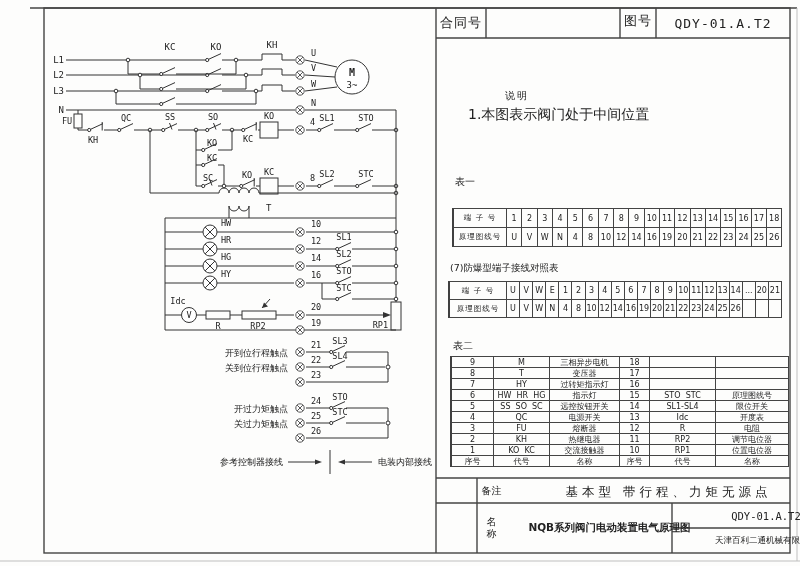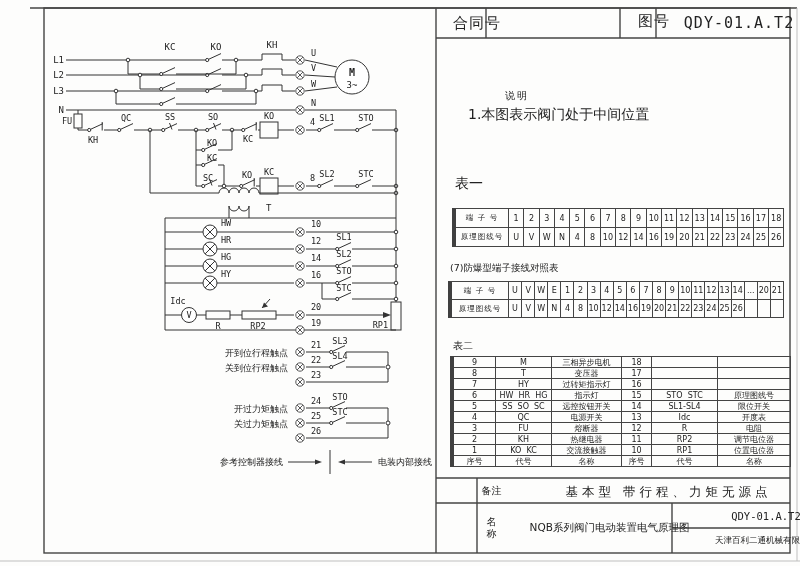--- a/index.html
+++ b/index.html
@@ -4,25 +4,25 @@
 <style>
   html,body{margin:0;padding:0;background:#fff;width:800px;height:566px;overflow:hidden;
     font-family:"DejaVu Sans","Liberation Sans",sans-serif;color:#222;}
   .page{position:relative;width:800px;height:566px;background:#fdfdfc;}
   svg text{fill:#222;}
   .m{font-family:"DejaVu Sans Mono",monospace;font-size:8.5px;}
   .m9{font-family:"DejaVu Sans Mono",monospace;font-size:9px;}
   .mb{font-family:"DejaVu Sans Mono",monospace;font-size:10px;font-weight:bold;}
   .cn{font-size:9px;}
   .abs{position:absolute;}
-  .hdr-cell{display:flex;align-items:center;justify-content:center;font-size:15px;letter-spacing:1px;margin-left:16px;}
+  .hdr-cell{display:flex;align-items:center;justify-content:center;font-size:13px;letter-spacing:1px;}
   .cap{font-size:9.5px;}
   .check{color:#2b3f9e;font-size:14px;font-weight:bold;}
   .grid{display:grid;}
-  .tw{border-top:1px solid #444;border-left:4px solid #404040;}
+  .tw{border-top:1px solid #444;border-left:2px solid #404040;}
   .c{border-right:1px solid #444;border-bottom:1px solid #444;display:flex;align-items:center;
      justify-content:center;font-size:8px;white-space:pre;overflow:hidden;}
   .rowlab{font-size:7.5px;letter-spacing:1px;}
   .t1a{grid-template-columns:53px repeat(18,15.3px);grid-auto-rows:19px;}
   .t1b{grid-template-columns:57px repeat(21,13.1px);grid-auto-rows:18px;}
   .t2{grid-template-columns:42px 56px 70px 30px 66px 73px;grid-auto-rows:11px;}
   .t2 .c{font-size:8px;}
   .ftext{display:flex;align-items:center;justify-content:center;padding-left:35px;}
 </style>
 </head>
@@ -357,21 +357,21 @@
 </svg>
 
 <div class="abs hdr-cell" style="left:436px;top:8px;width:50px;height:30px">合同号</div>
 <div class="abs hdr-cell" style="left:486px;top:8px;width:134px;height:30px"></div>
 <div class="abs hdr-cell" style="left:620px;top:8px;width:36px;height:26px">图号</div>
 <div class="abs hdr-cell" style="left:656px;top:8px;width:134px;height:30px;font-family:'DejaVu Sans Mono',monospace">QDY-01.A.T2</div>
 
 <div class="abs" style="left:505px;top:89px;font-size:10px;letter-spacing:2px">说明</div>
 <div class="abs" style="left:468px;top:106px;font-size:14px">1.本图表示阀门处于中间位置</div>
 
-<div class="abs" style="left:455px;top:175px;font-size:14px">表一</div>
+<div class="abs" style="left:455px;top:175px;font-size:10px">表一</div>
 
 <div class="abs tw" style="left:452px;top:208px">
   <div class="grid t1a">
     <div class="c rowlab">端 子 号</div>
   <div class="c">1</div>
         <div class="c">2</div>
         <div class="c">3</div>
         <div class="c">4</div>
         <div class="c">5</div>
         <div class="c">6</div>
@@ -525,17 +525,17 @@
       <div class="c">序号</div>
       <div class="c">代号</div>
       <div class="c">名称</div>
     </div>
 
 <div class="abs ftext" style="left:436px;top:478px;width:41px;height:25px;font-size:10px">备注</div>
 <div class="abs ftext" style="left:477px;top:478px;width:313px;height:29px;font-size:12.5px;letter-spacing:4px">基本型 带行程、力矩无源点</div>
 <div class="abs ftext" style="left:436px;top:503px;width:41px;height:50px;font-size:10px">
   <span style="display:inline-block;width:12px;line-height:1.2;text-align:center">名称</span>
 </div>
-<div class="abs ftext" style="left:477px;top:503px;width:195px;height:50px;font-size:10.5px;font-weight:normal">NQB系列阀门电动装置电气原理图</div>
+<div class="abs ftext" style="left:477px;top:503px;width:195px;height:50px;font-size:10.5px;font-weight:bold">NQB系列阀门电动装置电气原理图</div>
 <div class="abs ftext" style="left:672px;top:503px;width:118px;height:25px;font-size:10.5px;font-family:'DejaVu Sans Mono',monospace">QDY-01.A.T2</div>
 <div class="abs ftext" style="left:672px;top:528px;width:118px;height:25px;font-size:8.5px">天津百利二通机械有限公司</div>
 
 </div>
 
 </body></html>

